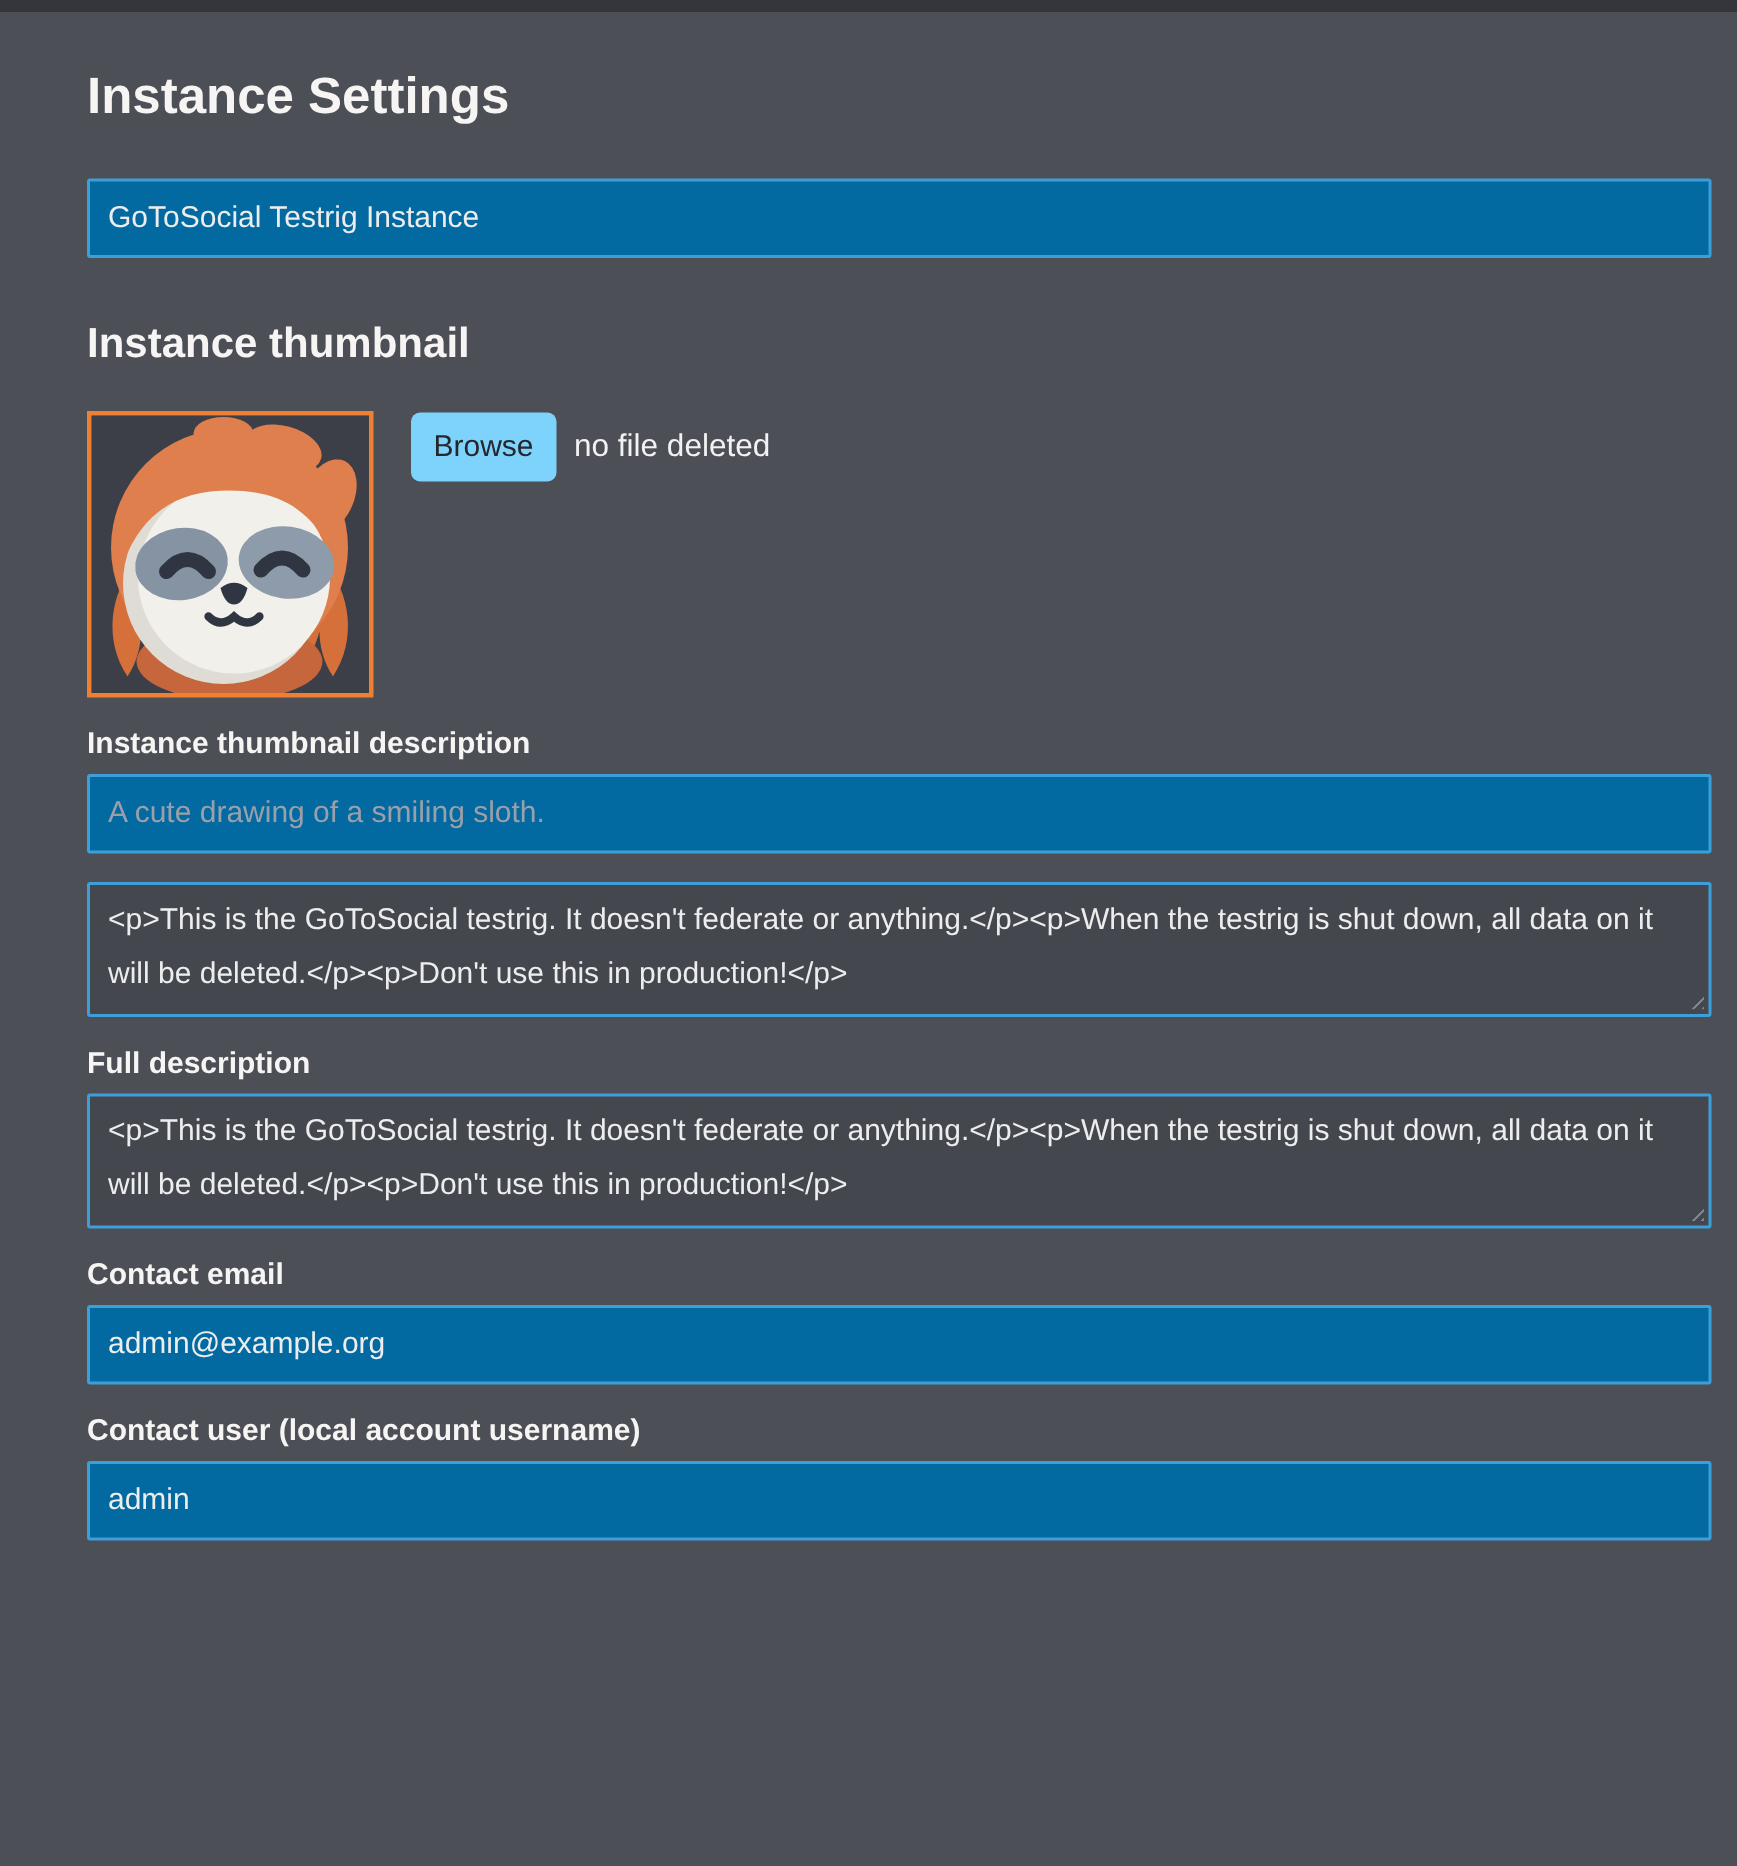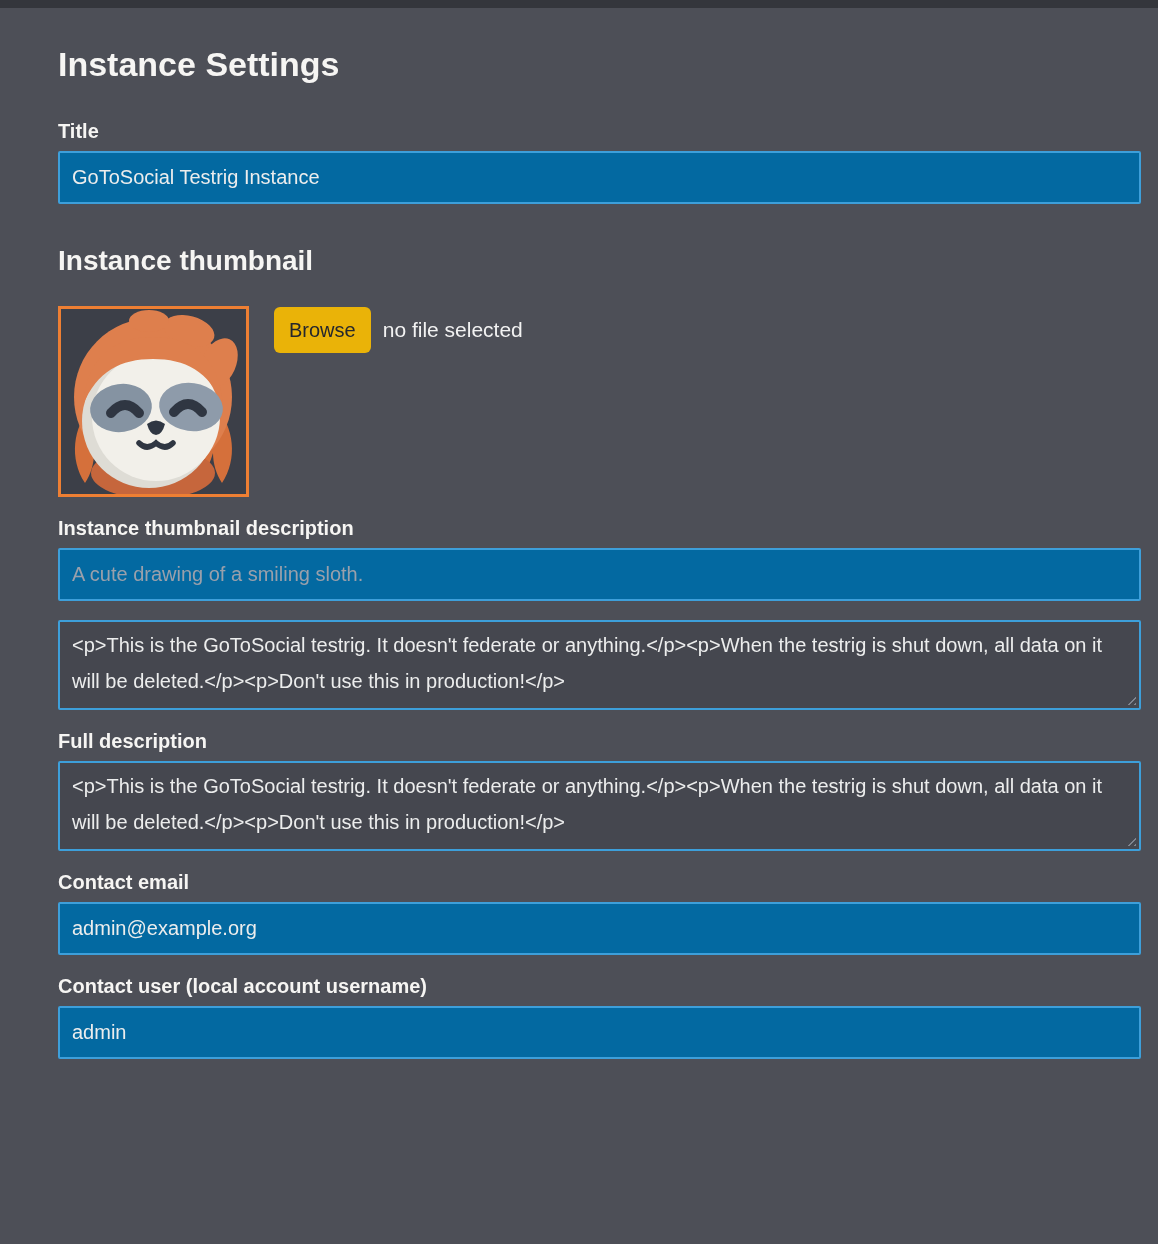--- a/index.html
+++ b/index.html
@@ -98,21 +98,21 @@
     line-height: 0;
   }
   .file-row {
     display: flex;
     align-items: center;
     gap: 12px;
     margin-top: 1px;
   }
   .browse-btn {
     display: inline-block;
-    background: #eab308;
+    background: #7dd3fc;
     color: #25272d;
     font-size: 20px;
     line-height: 20px;
     padding: 13px 15px;
     border-radius: 6px;
     border: none;
     font-family: inherit;
     cursor: pointer;
   }
   .file-status {
@@ -123,21 +123,20 @@
 </head>
 <body>
 
 <div class="top-strip"></div>
 
 <div class="page">
 
   <h1 class="page-title">Instance Settings</h1>
 
   <div class="field">
-    <label class="form-label">Title</label>
     <input class="text-input" type="text" value="GoToSocial Testrig Instance" style="">
   </div>
 
   <h2 class="section-heading">Instance thumbnail</h2>
 
   <div class="thumb-row">
     <div class="thumb-box">
       <svg width="185" height="185" viewBox="0 0 185 185" xmlns="http://www.w3.org/2000/svg">
         <rect width="185" height="185" fill="#3c3f48"></rect>
 
@@ -162,21 +161,21 @@
         <path d="M50 104 Q64 88 78 104" stroke="#2f3642" stroke-width="10" fill="none" stroke-linecap="round"></path>
         <path d="M113 103 Q127 87 141 103" stroke="#2f3642" stroke-width="10" fill="none" stroke-linecap="round"></path>
 
         <path d="M86 115 Q95 108 104 115 Q101 126 95 126 Q89 126 86 115 Z" fill="#2f3642"></path>
 
         <path d="M78 134 Q86 142 95 134 Q104 142 112 134" stroke="#2f3642" stroke-width="5.5" fill="none" stroke-linecap="round"></path>
       </svg>
     </div>
     <div class="file-row">
       <button class="browse-btn" type="button">Browse</button>
-      <span class="file-status">no file selected</span>
+      <span class="file-status">no file deleted</span>
     </div>
   </div>
 
   <div class="field">
     <label class="form-label">Instance thumbnail description</label>
     <input class="text-input" type="text" placeholder="A cute drawing of a smiling sloth." style="">
   </div>
 
   <div class="field">
     <textarea class="text-area" style="">&lt;p&gt;This is the GoToSocial testrig. It doesn't federate or anything.&lt;/p&gt;&lt;p&gt;When the testrig is shut down, all data on it will be deleted.&lt;/p&gt;&lt;p&gt;Don't use this in production!&lt;/p&gt;</textarea>

